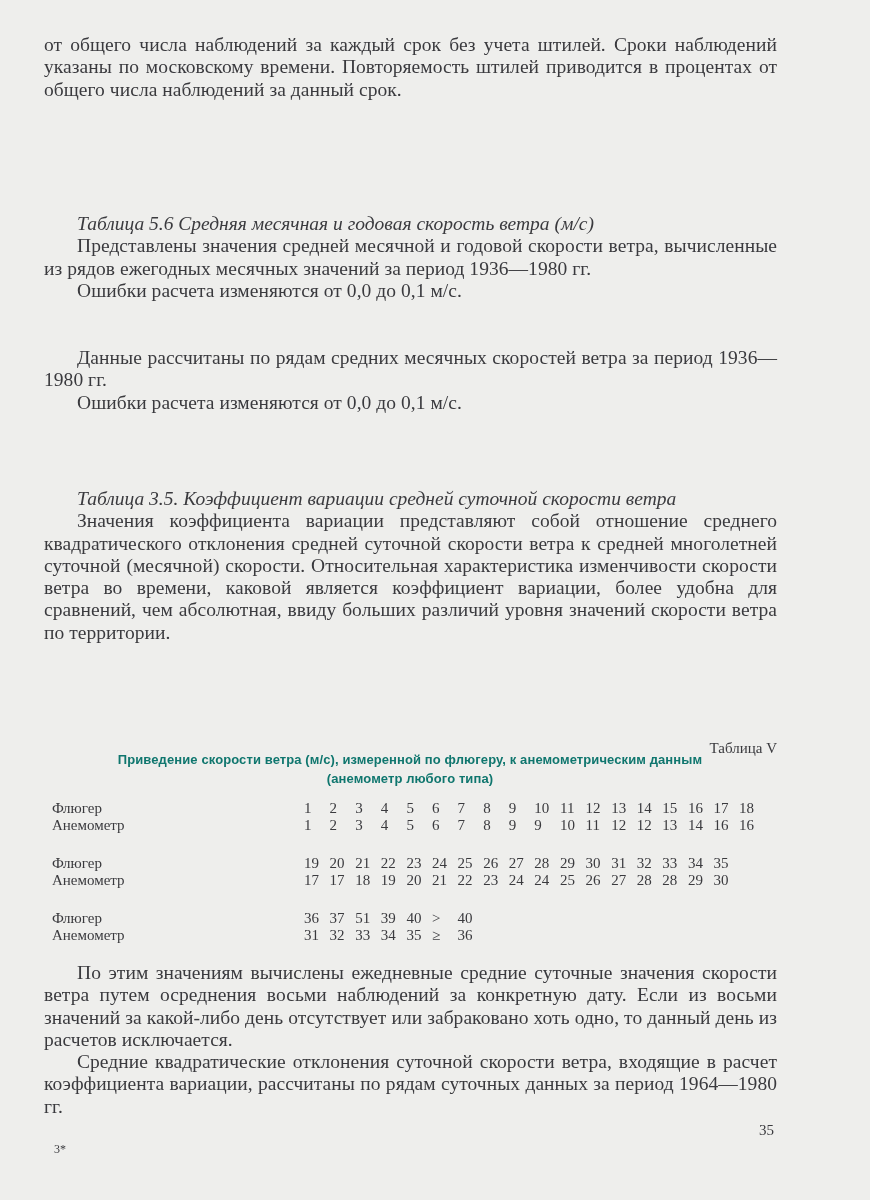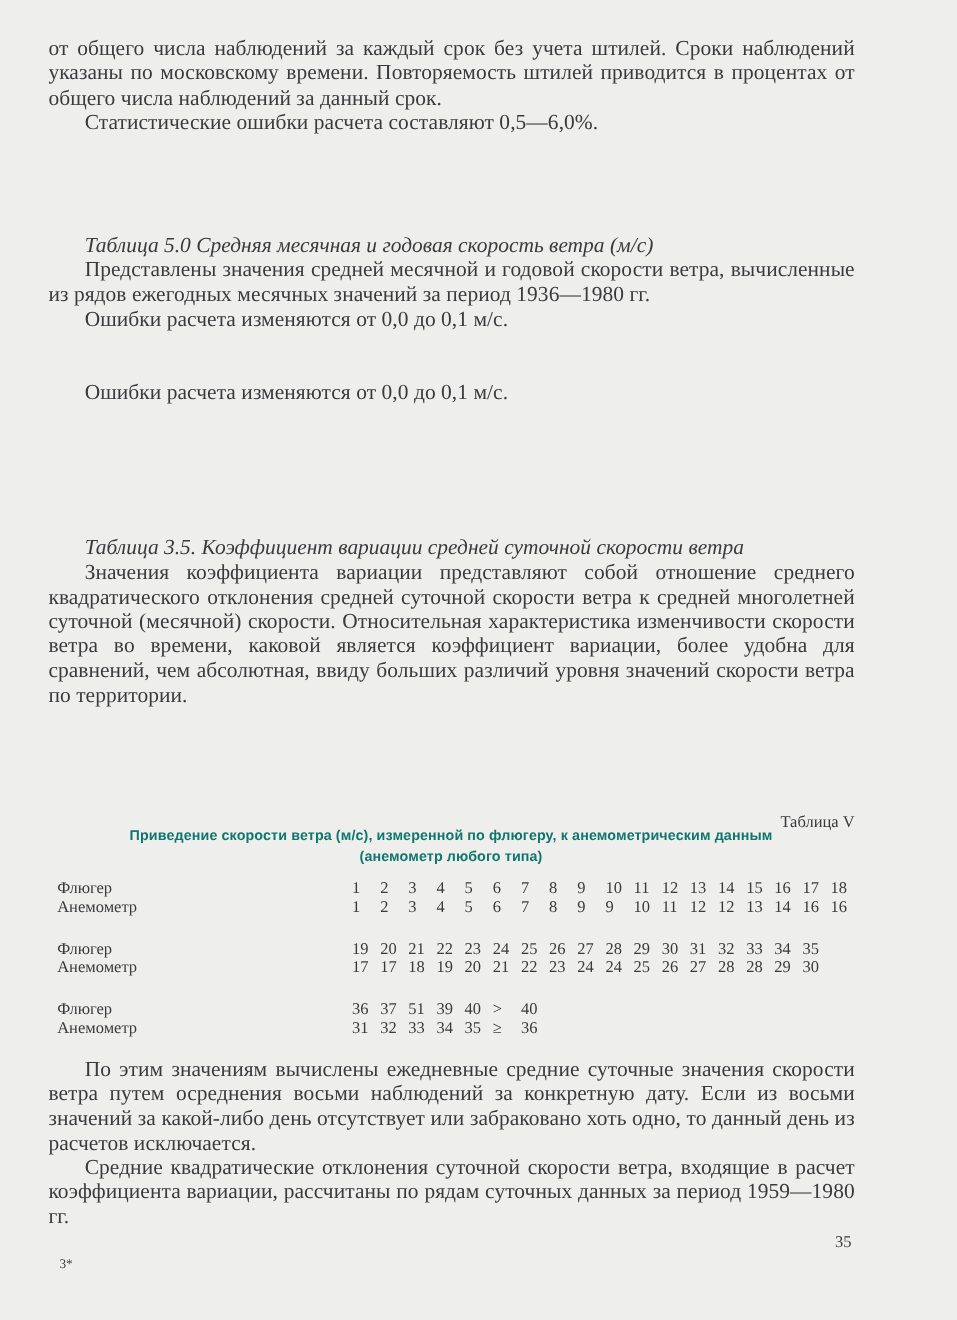--- a/index.html
+++ b/index.html
@@ -26,44 +26,44 @@
       font-size: 15px; line-height: 18px; margin-top: 12px;
     }
     .tbl-title {
       position: absolute; left: 30px; width: 760px; top: 750px;
       text-align: center; font-family: "Liberation Sans", "DejaVu Sans", sans-serif;
       font-weight: bold; font-size: 13px; line-height: 19px; color: #0f766e;
       letter-spacing: 0.1px;
     }
     .rows { position: absolute; left: 52px; top: 800px; width: 740px; }
     .rowgroup { margin-bottom: 21px; }
-    .row { display: flex; height: 17px; align-items: center; font-size: 15px; gap: 16px; }
+    .row { display: flex; height: 17px; align-items: center; font-size: 15px; }
     .row .lbl { width: 252px; font-family: "Liberation Serif", serif; }
     .row .vals { display: flex; }
     .row .v { width: 25.6px; text-align: left; font-size: 15px; }
     .pgnum { position: absolute; left: 759px; top: 1122px; font-size: 15px; }
     .sig { position: absolute; left: 54px; top: 1142px; font-size: 12px; }
   </style>
 </head>
 <body>
 
 <div class="page">
 
   <div class="block" style="top:34px;">
     <p class="p">от общего числа наблюдений за каждый срок без учета штилей. Сроки наблюдений указаны по московскому времени. Повторяемость штилей приводится в процентах от общего числа наблюдений за данный срок.</p>
-    <p class="p indent">Статистические ошибки расчета составляют 0,5—6,0%.</p>
   </div>
 
   <div class="block" style="top:213px;">
-    <p class="cap">Таблица 5.0 Средняя месячная и годовая скорость ветра (м/с)</p>
+    <p class="cap">Таблица 5.6 Средняя месячная и годовая скорость ветра (м/с)</p>
     <p class="p indent">Представлены значения средней месячной и годовой скорости ветра, вычисленные из рядов ежегодных месячных значений за период 1936—1980 гг.</p>
     <p class="p indent">Ошибки расчета изменяются от 0,0 до 0,1 м/с.</p>
   </div>
 
   <div class="block" style="top:347px;">
+    <p class="p indent">Данные рассчитаны по рядам средних месячных скоростей ветра за период 1936—1980 гг.</p>
     <p class="p indent">Ошибки расчета изменяются от 0,0 до 0,1 м/с.</p>
   </div>
 
   <div class="block" style="top:488px;">
     <p class="cap">Таблица 3.5. Коэффициент вариации средней суточной скорости ветра</p>
     <p class="p indent">Значения коэффициента вариации представляют собой отношение среднего квадратического отклонения средней суточной скорости ветра к средней многолетней суточной (месячной) скорости. Относительная характеристика изменчивости скорости ветра во времени, каковой является коэффициент вариации, более удобна для сравнений, чем абсолютная, ввиду больших различий уровня значений скорости ветра по территории.</p>
   </div>
 
   <div class="tbl-label">Таблица V</div>
   <div class="tbl-title">
@@ -189,18 +189,18 @@
             <span class="v">35</span>
             <span class="v">≥</span>
             <span class="v">36</span>
           </span>
         </div>
       </div>
     </div>
 
   <div class="block" style="top:962px;">
     <p class="p indent">По этим значениям вычислены ежедневные средние суточные значения скорости ветра путем осреднения восьми наблюдений за конкретную дату. Если из восьми значений за какой-либо день отсутствует или забраковано хоть одно, то данный день из расчетов исключается.</p>
-    <p class="p indent">Средние квадратические отклонения суточной скорости ветра, входящие в расчет коэффициента вариации, рассчитаны по рядам суточных данных за период 1959—1980 гг.</p>
+    <p class="p indent">Средние квадратические отклонения суточной скорости ветра, входящие в расчет коэффициента вариации, рассчитаны по рядам суточных данных за период 1964—1980 гг.</p>
   </div>
 
   <div class="pgnum">35</div>
   <div class="sig">3*</div>
 </div>
 
 </body></html>

